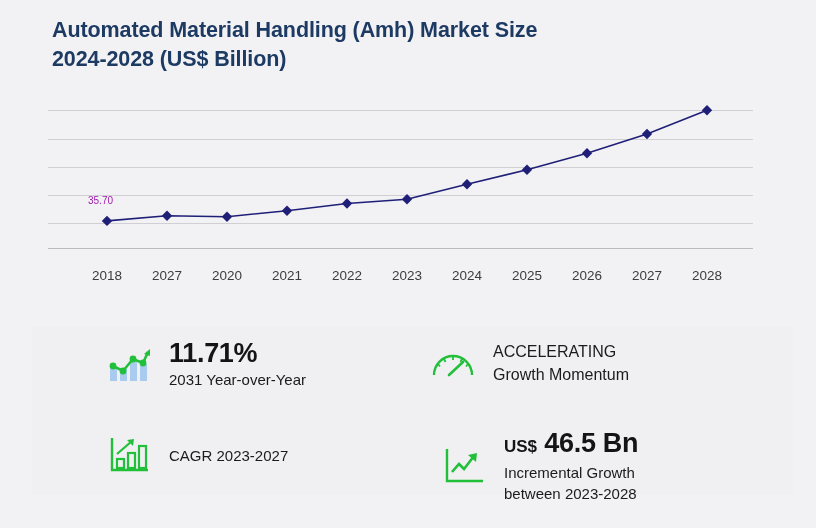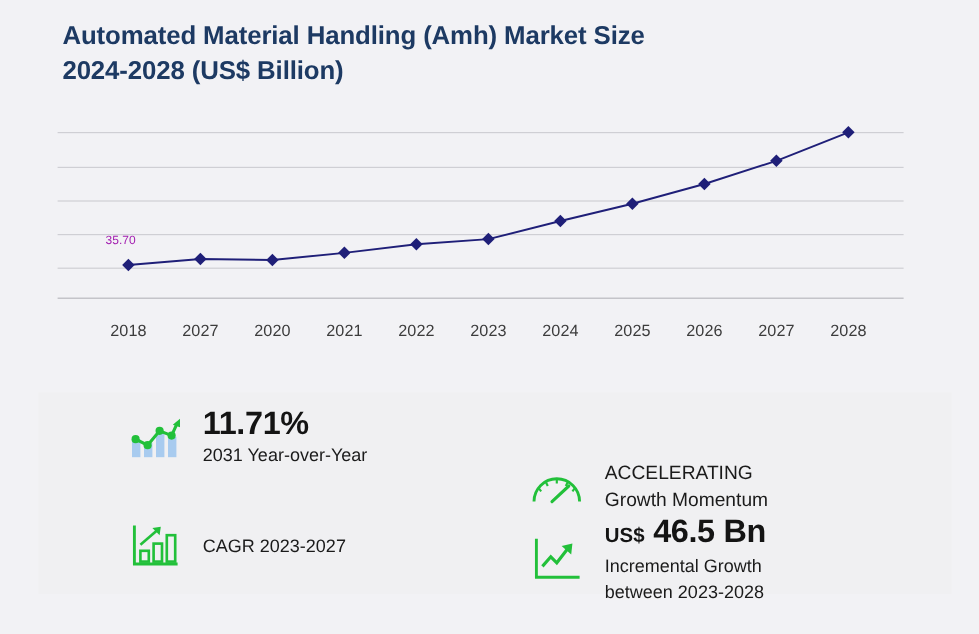--- a/index.html
+++ b/index.html
@@ -41,21 +41,21 @@
   }
   .stat{position:absolute;display:flex;align-items:center;justify-content:space-between;}
   .stat .ico{flex:0 0 auto;width:52px;height:46px;display:flex;align-items:center;justify-content:center;}
   .stat .txt{margin-left:14px;}
   .big{font-size:27px;font-weight:bold;color:#141414;line-height:31px;letter-spacing:-0.3px;}
   .big .unit{font-size:17px;font-weight:bold;letter-spacing:0;}
   .sub{font-size:15px;color:#1b1b1b;line-height:21px;}
   .capline{font-size:16px;color:#1b1b1b;line-height:23px;}
 
   .s1{left:103px;top:338px;}
-  .s2{left:438px;top:340px;margin-top:43px;}
+  .s2{left:427px;top:340px;}
   .s3{left:103px;top:432px;}
   .s4{left:438px;top:428px;}
 
   
   .source{
     position:absolute;right:22px;bottom:7px;
     font-size:12.5px;color:#303030;
   }
 </style>
 </head>

